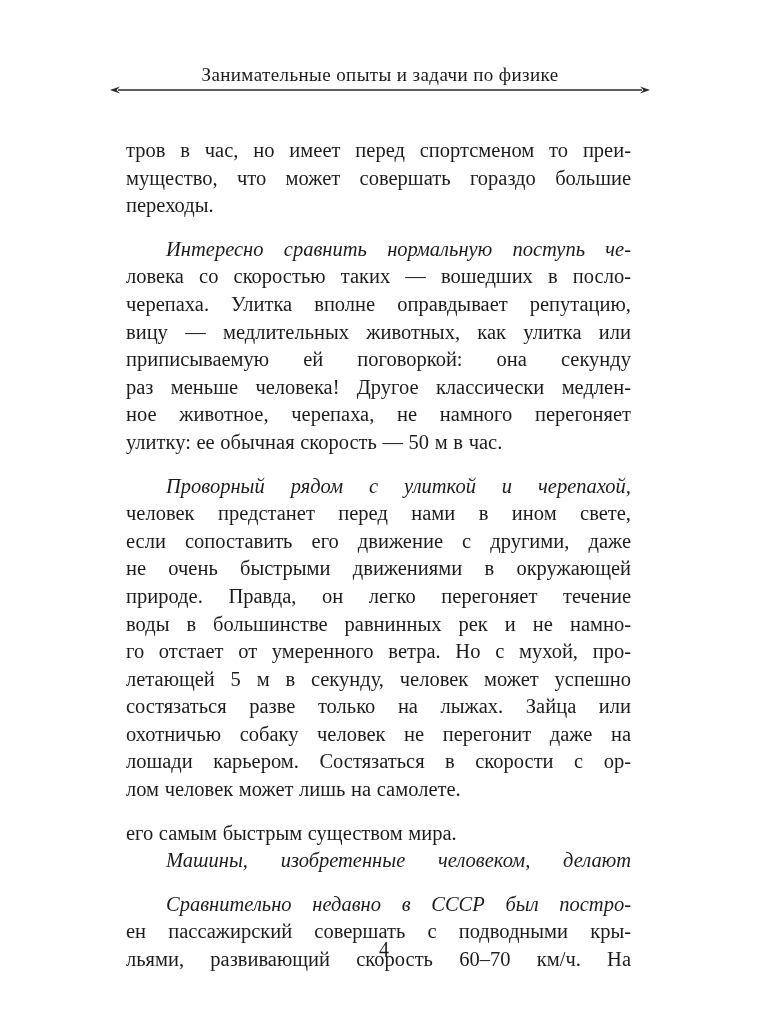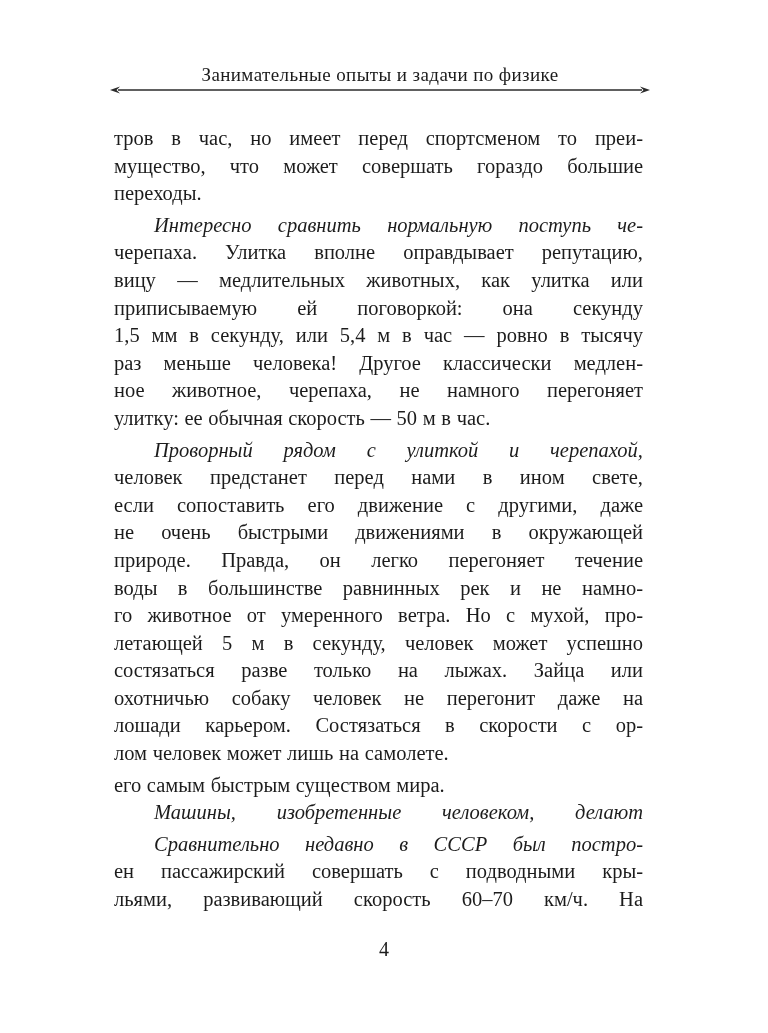--- a/index.html
+++ b/index.html
@@ -38,21 +38,21 @@
   }
   .text-block {
     position: absolute;
     top: 121px;
     left: 110px;
     width: 537px;
     font-size: 20.5px;
     line-height: 27.6px;
     color: var(--text, #1c1c1c);
   }
-  .paragraph { margin: 4px; padding: 0; }
+  .paragraph { margin: 16px; padding: 0; }
   .line {
     text-align: justify;
     text-align-last: justify;
     word-spacing: 0.5px;
   }
   .line.para-end { text-align-last: left; }
   .line.indent { text-indent: 40px; font-style: italic; }
   .page-footer {
     position: absolute;
     top: 938px;
@@ -77,36 +77,36 @@
   </svg>
 
   <div class="text-block">
       <div class="paragraph">
         <div class="line">тров в час, но имеет перед спортсменом то преи-</div>
         <div class="line">мущество, что может совершать гораздо большие</div>
         <div class="line para-end">переходы.</div>
       </div>
       <div class="paragraph">
         <div class="line indent">Интересно сравнить нормальную поступь че-</div>
+        <div class="line">ловека со скоростью таких — вошедших в посло-</div>
         <div class="line">черепаха. Улитка вполне оправдывает репутацию,</div>
         <div class="line">вицу — медлительных животных, как улитка или</div>
         <div class="line">приписываемую ей поговоркой: она секунду</div>
-        <div class="line">1,5 мм в секунду, или 5,4 м в час — ровно в тысячу</div>
         <div class="line">раз меньше человека! Другое классически медлен-</div>
         <div class="line">ное животное, черепаха, не намного перегоняет</div>
         <div class="line para-end">улитку: ее обычная скорость — 50 м в час.</div>
       </div>
       <div class="paragraph">
         <div class="line indent">Проворный рядом с улиткой и черепахой,</div>
         <div class="line">человек предстанет перед нами в ином свете,</div>
         <div class="line">если сопоставить его движение с другими, даже</div>
         <div class="line">не очень быстрыми движениями в окружающей</div>
         <div class="line">природе. Правда, он легко перегоняет течение</div>
         <div class="line">воды в большинстве равнинных рек и не намно-</div>
-        <div class="line">го животное от умеренного ветра. Но с мухой, про-</div>
+        <div class="line">го отстает от умеренного ветра. Но с мухой, про-</div>
         <div class="line">летающей 5 м в секунду, человек может успешно</div>
         <div class="line">состязаться разве только на лыжах. Зайца или</div>
         <div class="line">охотничью собаку человек не перегонит даже на</div>
         <div class="line">лошади карьером. Состязаться в скорости с ор-</div>
         <div class="line para-end">лом человек может лишь на самолете.</div>
       </div>
       <div class="paragraph">
         <div class="line para-end">его самым быстрым существом мира.</div>
         <div class="line indent">Машины, изобретенные человеком, делают</div>
       </div>

